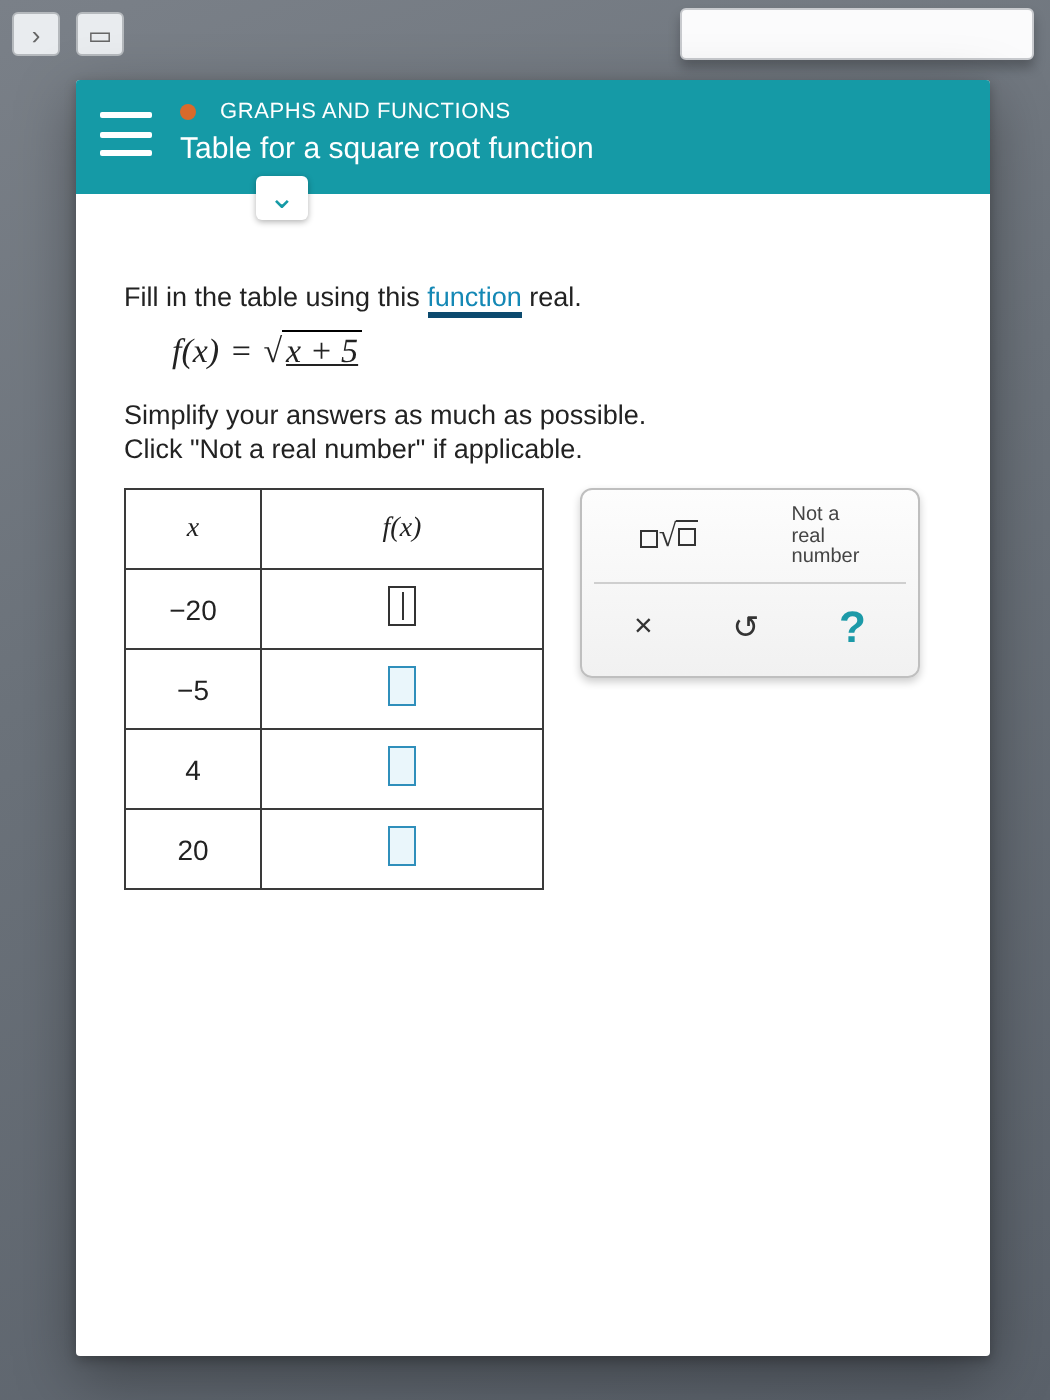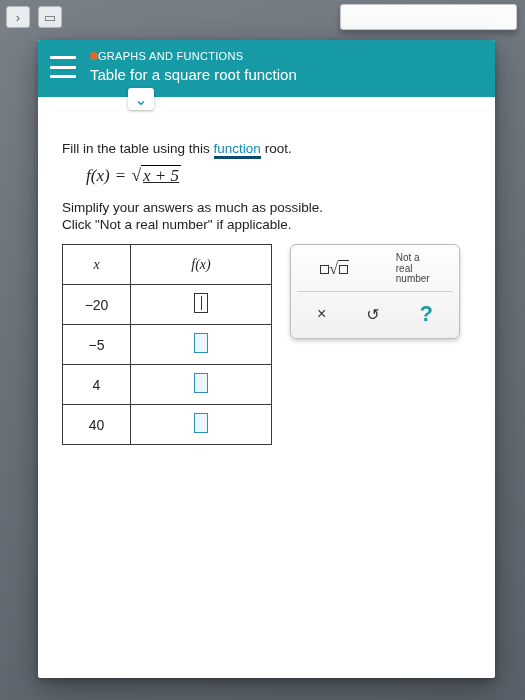--- a/index.html
+++ b/index.html
@@ -37,21 +37,21 @@
     color: #fff;
     padding: 10px 12px 14px 12px;
     display: flex; align-items: flex-start; gap: 14px;
     position: relative;
   }
   .hamburger {
     width: 26px; height: 22px; margin-top: 6px;
     display: flex; flex-direction: column; justify-content: space-between;
   }
   .hamburger span { display:block; height:3px; background:#fff; border-radius:1px;}
-  .banner-text .crumb { font-size: 11px; letter-spacing: .3px; display:flex; align-items:center; gap:0;}
+  .banner-text .crumb { font-size: 11px; letter-spacing: .3px; display:flex; align-items:center; gap:12px;}
   .dot { width:8px;height:8px;border-radius:50%; background:#d96a2b; display:inline-block;}
   .banner-text .title { font-size: 15px; margin-top: 4px; font-weight: 400;}
   .vee {
     position:absolute; left: 90px; top: 48px;
     width: 26px; height: 22px; background:#fff; border-radius:3px;
     display:flex; align-items:center; justify-content:center;
     box-shadow: 0 1px 3px rgba(0,0,0,.3);
     color:#159aa6;
   }
 
@@ -127,21 +127,21 @@
       <div class="title">Table for a square root function</div>
     </div>
     <div class="vee">
       <span>⌄</span>
     </div>
   </div>
 
   <div class="content">
 
     <p class="instr1">
-      <span>Fill in the table using this </span><span class="ul">function</span><span> root.</span>
+      <span>Fill in the table using this </span><span class="ul">function</span><span> real.</span>
     </p>
 
     <div class="formula">
       <span>f(x)</span>
       <span class="rad" style="font-style:normal; margin:0 2px;">=</span>
       <span class="radic"><span class="inner">x + 5</span></span>
     </div>
 
     <p class="instr2">Simplify your answers as much as possible.</p>
     <p class="instr3">Click "Not a real number" if applicable.</p>
@@ -160,21 +160,21 @@
         </tr>
         <tr>
           <td>−5</td>
           <td><span class="slot"></span></td>
         </tr>
         <tr>
           <td>4</td>
           <td><span class="slot"></span></td>
         </tr>
         <tr>
-          <td>40</td>
+          <td>20</td>
           <td><span class="slot"></span></td>
         </tr>
       </tbody>
         </table>
 
       <div class="panel">
         <div class="prow">
           <div class="tool sqrt-prev">
             <span class="box"></span>√<span style="border-top:1px solid #333; padding:0 1px;"><span class="box"></span></span>
           </div>

